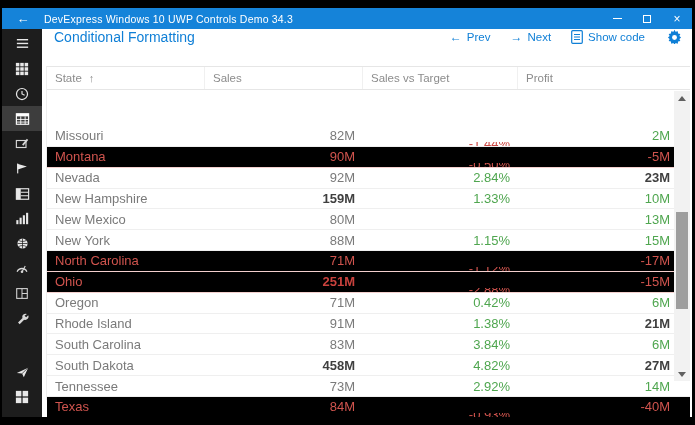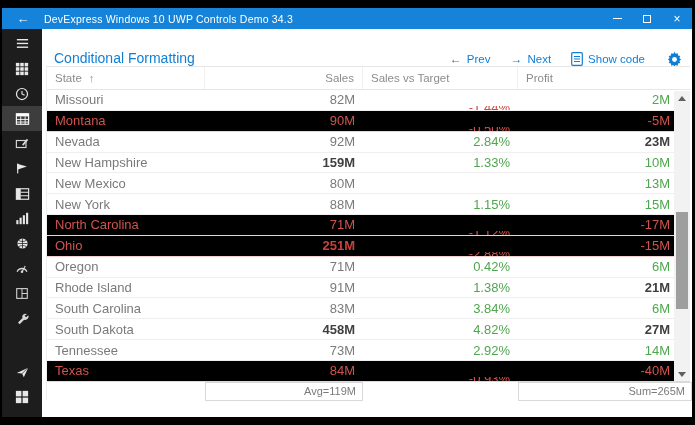--- a/index.html
+++ b/index.html
@@ -25,37 +25,37 @@
 
   
   .sidebar { flex:0 0 40px; background:#1d1d1d; display:flex; flex-direction:column; padding-top:2px; }
   .side-item { height:25px; display:flex; align-items:center; justify-content:center; }
   .side-item.selected { background:#3d3d3d; }
   .side-item svg { display:block; }
   .side-bottom { margin-top:auto; padding-bottom:8px; }
 
   
   .content { flex:1; display:flex; flex-direction:column; background:#fff; min-width:0; }
-  .demo-header { flex:0 0 37px; display:flex; align-items:flex-end; padding:0 10px 0 12px; }
+  .demo-header { flex:0 0 37px; display:flex; align-items:flex-start; padding:0 10px 0 12px; }
   .demo-title { color:#0f7fd6; font-size:14px; }
   .demo-actions { margin-left:auto; display:flex; align-items:center; color:#0f7fd6; font-size:11.5px; }
   .action { display:flex; align-items:center; gap:5px; margin-left:20px; cursor:default; }
   .action .arrow { font-size:12px; }
   .gear-btn { margin-left:22px; display:flex; align-items:center; }
 
   
   .grid { flex:1; margin:0 2px 0 4px; position:relative; display:flex; flex-direction:column;
-          border-top:1px solid #e6e6e6; border-left:1px solid #eee; min-height:0; }
+          border-top:1px solid #e6e6e6; border-left:1px solid #eee; min-height:0;gap:36px; }
   .gheader { flex:0 0 23px; display:flex; border-bottom:1px solid #e6e6e6; color:#8c8c8c; font-size:11.5px; }
   .gheader .hcell { display:flex; align-items:center; padding:0 8px; border-right:1px solid #f0f0f0; }
   .gheader .hcell:last-child { border-right:none; }
   .sort-arrow { margin-left:7px; font-size:11px; color:#8c8c8c; }
 
   .col-state  { width:158px; flex:0 0 158px; }
-  .col-sales  { width:158px; flex:0 0 158px;justify-content:flex-end; }
+  .col-sales  { width:158px; flex:0 0 158px; }
   .col-svt    { width:155px; flex:0 0 155px; }
   .col-profit { flex:1; min-width:0; }
 
   .rows { flex:1; }
   .row { height:20.85px; display:flex; border-bottom:1px solid #efefef; font-size:13px; color:#7a7a7a;
          background:#fff; }
   .row.highlight { background:#000000; border-bottom-color:#f3cfcd; }
   .row.highlight .cell { color:#d0544e; }
   .cell { display:flex; align-items:center; padding:0 8px; overflow:hidden; white-space:nowrap; }
   .cell.num { justify-content:flex-end; }

